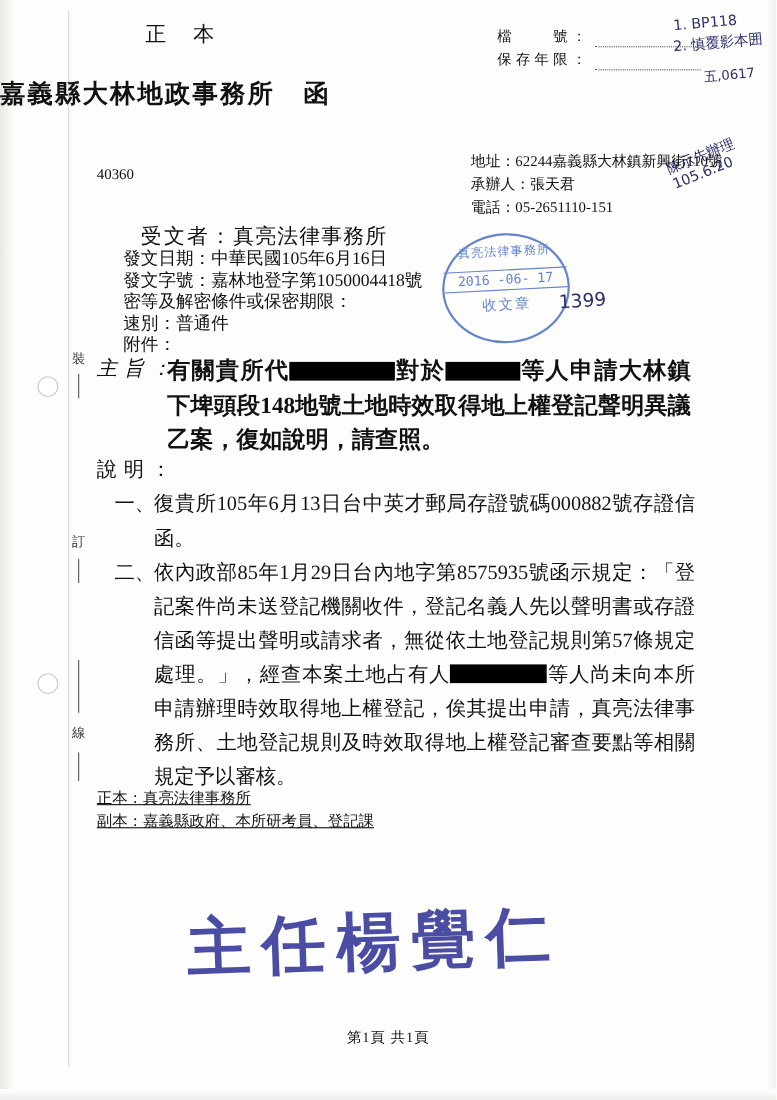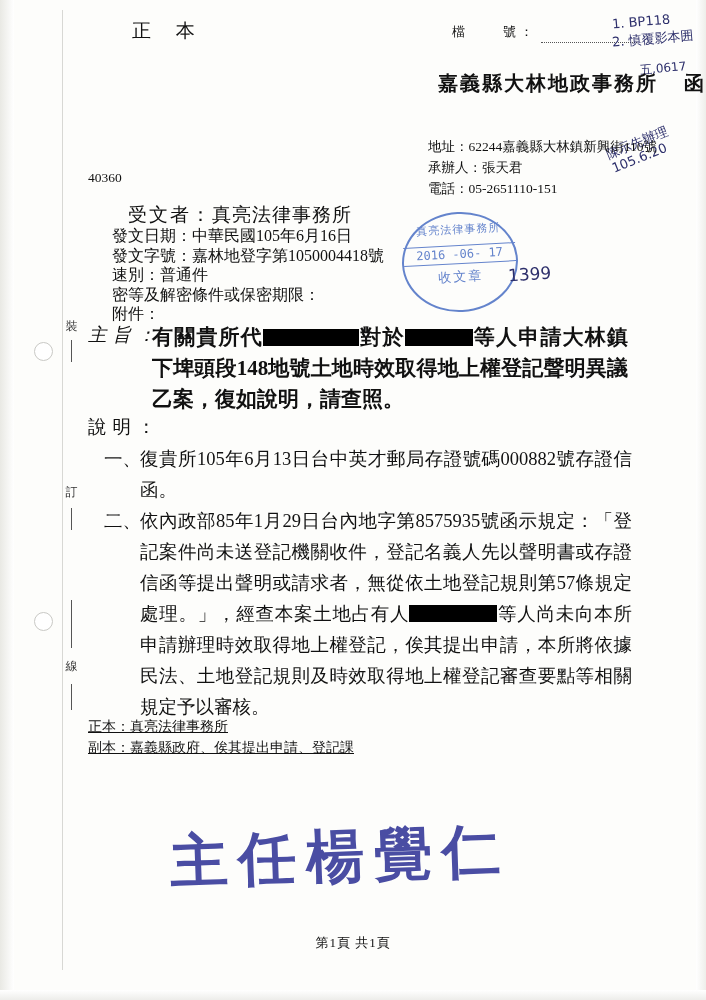--- a/index.html
+++ b/index.html
@@ -82,21 +82,20 @@
     margin-left: 44px;
   }
 
   
   .file-block {
     position: absolute;
     left: 452px; top: 22px;
     font-size: 13px;
     line-height: 21px;
     color: #111;
-    font-family: Liberation Mono, monospace;
   }
   .file-block .row { white-space: nowrap; }
   .file-block .lbl { letter-spacing: 4px; }
   .file-block .dots {
     display: inline-block;
     width: 96px;
     border-bottom: 1px dotted #555;
     margin-left: 4px;
     vertical-align: bottom;
     height: 14px;
@@ -116,39 +115,39 @@
     left: 606px; top: 128px; font-size: 13px;
     transform: rotate(-22deg);
     line-height: 15px;
   }
 
   
   .doc-title {
     position: absolute;
     left: 0; top: 70px;
     width: 706px;
-    text-align: right;
-    font-size: 20px;
+    text-align: left;
+    font-size: 23px;
     font-weight: bold;
     letter-spacing: 2px;
   }
   .doc-title .kind { margin-left: 26px; }
 
   
   .addr-block {
     position: absolute;
     left: 428px; top: 136px;
     font-size: 13.5px;
     line-height: 21px;
   }
 
   
   .from-block {
     position: absolute;
-    left: 88px; top: 168px;
+    left: 88px; top: 149px;
     font-size: 13.5px;
     line-height: 20px;
     text-align: right;
   }
 
   
   .recipient {
     position: absolute;
     left: 128px; top: 202px;
     font-size: 19px;
@@ -293,20 +292,23 @@
   <div class="vline v2"></div>
   <div class="vline v3"></div>
   <div class="vline v4"></div>
 
   <div class="zhengben">正 本</div>
 
   <div class="file-block">
     <div class="row">
       <span class="lbl">檔　　號：</span><span class="dots"></span>
     </div>
+    <div class="row">
+      <span class="lbl">保存年限：</span><span class="dots"></span>
+    </div>
   </div>
 
   <div class="hand h1">1. BP118</div>
   <div class="hand h2">2. 慎覆影本囲</div>
   <div class="hand h3">五,0617</div>
   <div class="hand h4">陳示先辦理
 105.6.20</div>
 
   <div class="doc-title">
     <span>嘉義縣大林地政事務所</span><span class="kind">函</span>
@@ -322,22 +324,22 @@
     <div>40360</div>
   </div>
 
   <div class="recipient">
     <span class="lbl">受文者：</span><span>真亮法律事務所</span>
   </div>
 
   <div class="meta">
     <div>發文日期：中華民國105年6月16日</div>
     <div>發文字號：嘉林地登字第1050004418號</div>
+    <div>密等及解密條件或保密期限：</div>
     <div>速別：普通件</div>
-    <div>密等及解密條件或保密期限：</div>
     <div>附件：</div>
   </div>
 
   <div class="stamp">
     <div class="s-top">真亮法律事務所</div>
     <div class="s-date">2016 -06- 17</div>
     <div class="s-bot">收文章</div>
   </div>
   <div class="stamp-no">1399</div>
 
@@ -346,25 +348,25 @@
     <span>有關貴所代</span><span class="redact" style="width:96px"></span><span>對於</span><span class="redact" style="width:68px"></span><span>等人申請大林鎮下埤頭段148地號土地時效取得地上權登記聲明異議乙案，復如說明，請查照。</span>
   </div>
 
   <div class="sec-label" id="explain-label">說明：</div>
 
   <div class="item" id="item-1">
     <span class="num">一、</span><span>復貴所105年6月13日台中英才郵局存證號碼000882號存證信函。</span>
   </div>
 
   <div class="item" id="item-2">
-    <span class="num">二、</span><span>依內政部85年1月29日台內地字第8575935號函示規定：「登記案件尚未送登記機關收件，登記名義人先以聲明書或存證信函等提出聲明或請求者，無從依土地登記規則第57條規定處理。」，經查本案土地占有人</span><span class="redact" style="width:88px"></span><span>等人尚未向本所申請辦理時效取得地上權登記，俟其提出申請，本所將依據民法、土地登記規則及時效取得地上權登記審查要點等相關規定予以審核。</span>
+    <span class="num">二、</span><span>依內政部85年1月29日台內地字第8575935號函示規定：「登記案件尚未送登記機關收件，登記名義人先以聲明書或存證信函等提出聲明或請求者，無從依土地登記規則第57條規定處理。」，經查本案土地占有人</span><span class="redact" style="width:88px"></span><span>等人尚未向本所申請辦理時效取得地上權登記，俟其提出申請，真亮法律事務所、土地登記規則及時效取得地上權登記審查要點等相關規定予以審核。</span>
   </div>
 
   <div class="cc">
     <div>正本：真亮法律事務所</div>
-    <div>副本：嘉義縣政府、俟其提出申請、登記課</div>
+    <div>副本：嘉義縣政府、本所研考員、登記課</div>
   </div>
 
   <div class="signature">主任楊覺仁</div>
 
   <div class="footer">第1頁 共1頁</div>
 
 </div>
 
 </body></html>

